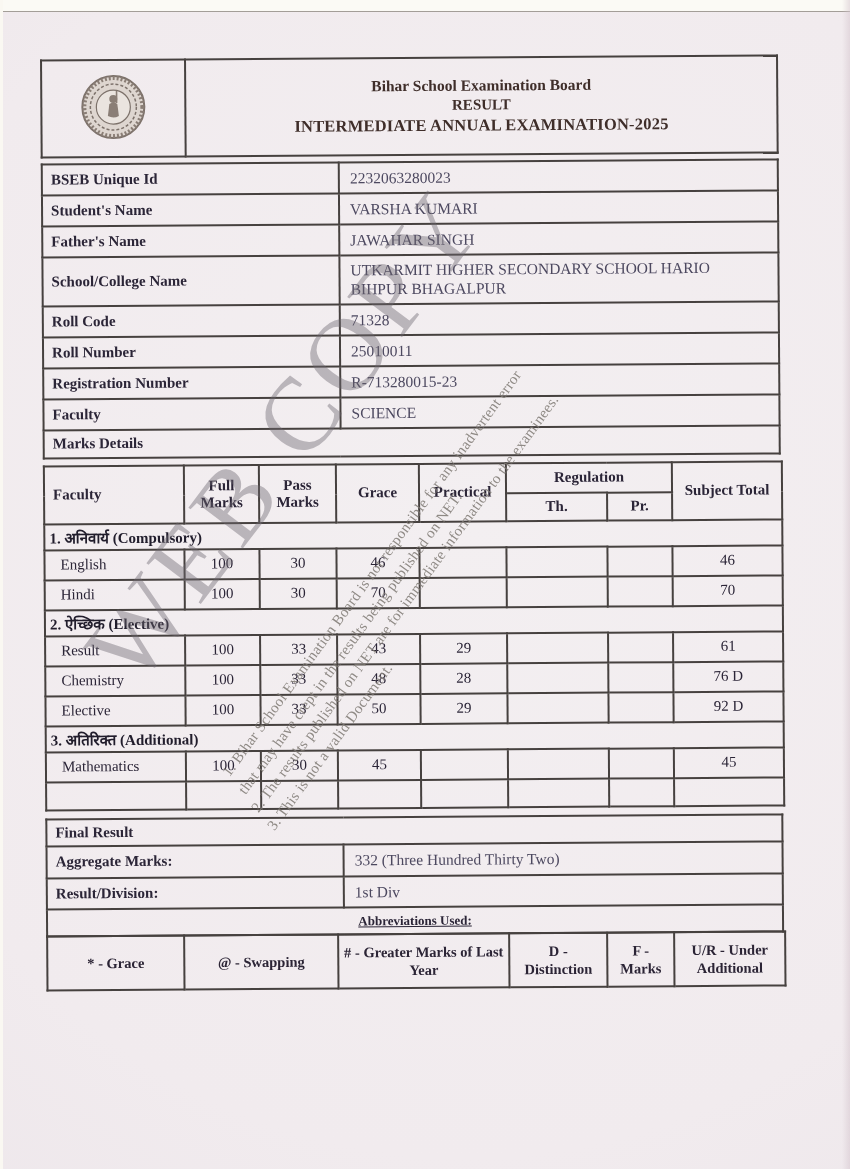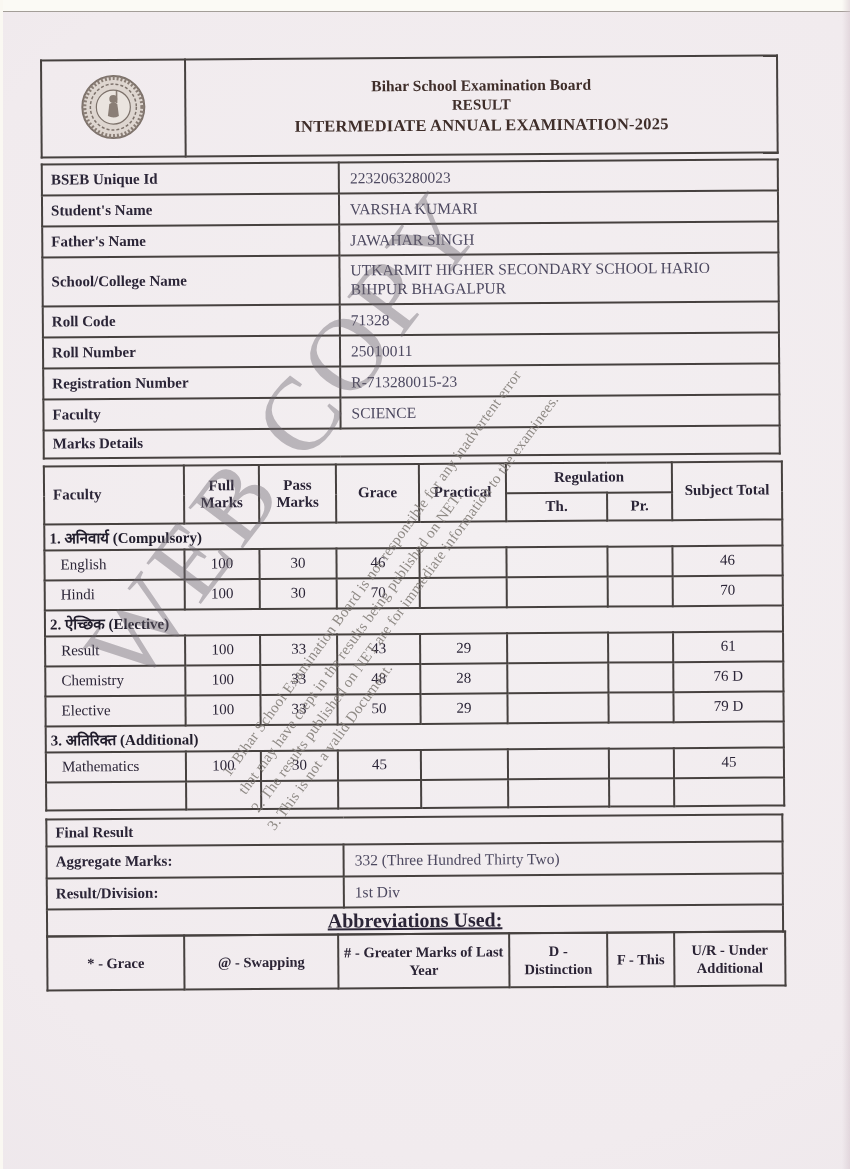--- a/index.html
+++ b/index.html
@@ -46,21 +46,21 @@
   .marks-block tr.h1{height:30px;} .marks-block tr.h2{height:28px;}
   .marks-block tr.data{height:30px;}
   .marks-block tr.empty{height:28px;}
   .sec td{font-weight:bold;font-size:15px;color:#211d2c;padding:2px 4px;height:20px;}
   .subj{font-size:15px;color:#433f50;padding:3px 15px;font-weight:normal;}
   .num{font-size:15px;color:#4f4a5e;text-align:center;font-weight:normal;}
 
   
   .final-block tr.t1{height:26px;} .final-block tr.t2{height:32px;} .final-block tr.t3{height:31px;} .final-block tr.t4{height:27px;}
   .abbr-title{text-align:center;}
-  .abbr-title span{font-weight:bold;font-size:20px;color:#2b2537;text-decoration:underline;}
+  .abbr-title span{font-weight:bold;font-size:13px;color:#2b2537;text-decoration:underline;}
   .abbr-block{margin-top:-2px;}
   .abbr-block tr{height:54px;}
   .abbr-cell{font-weight:bold;font-size:14.5px;color:#2b2435;text-align:center;line-height:1.25;padding:2px 4px;}
 
   
   .wm{position:absolute;inset:0;z-index:5;pointer-events:none;}
   .wm-big{
     position:absolute;left:150px;top:596px;height:104px;line-height:104px;
     font-size:104px;font-weight:normal;letter-spacing:6px;white-space:nowrap;
     color:#6d6770;opacity:.42;
@@ -230,21 +230,21 @@
         <td class="num">76 D</td>
       </tr>
       <tr class="data">
         <td class="subj">Elective</td>
         <td class="num">100</td>
         <td class="num">33</td>
         <td class="num">50</td>
         <td class="num">29</td>
         <td class="num"></td>
         <td class="num"></td>
-        <td class="num">79 D</td>
+        <td class="num">92 D</td>
       </tr>
 
       <tr class="sec">
         <td colspan="8">3. अतिरिक्त (Additional)</td>
       </tr>
       <tr class="data">
         <td class="subj">Mathematics</td>
         <td class="num">100</td>
         <td class="num">30</td>
         <td class="num">45</td>
@@ -301,21 +301,21 @@
         <col style="width:98px">
           <col style="width:67px">
           <col style="width:111px">
       </colgroup>
       <tbody>
           <tr>
         <td class="abbr-cell">* - Grace</td>
         <td class="abbr-cell">@ - Swapping</td>
         <td class="abbr-cell"># - Greater Marks of Last Year</td>
         <td class="abbr-cell">D - Distinction</td>
-        <td class="abbr-cell">F - This</td>
+        <td class="abbr-cell">F - Marks</td>
         <td class="abbr-cell">U/R - Under Additional</td>
       </tr>
     </tbody>
       </table>
 
   </div>
 
   <div class="wm">
     <div class="wm-big">WEB COPY</div>
     <div class="wm-line wm-l0">1. Bihar School Examination Board is not responsible for any inadvertent error</div>

